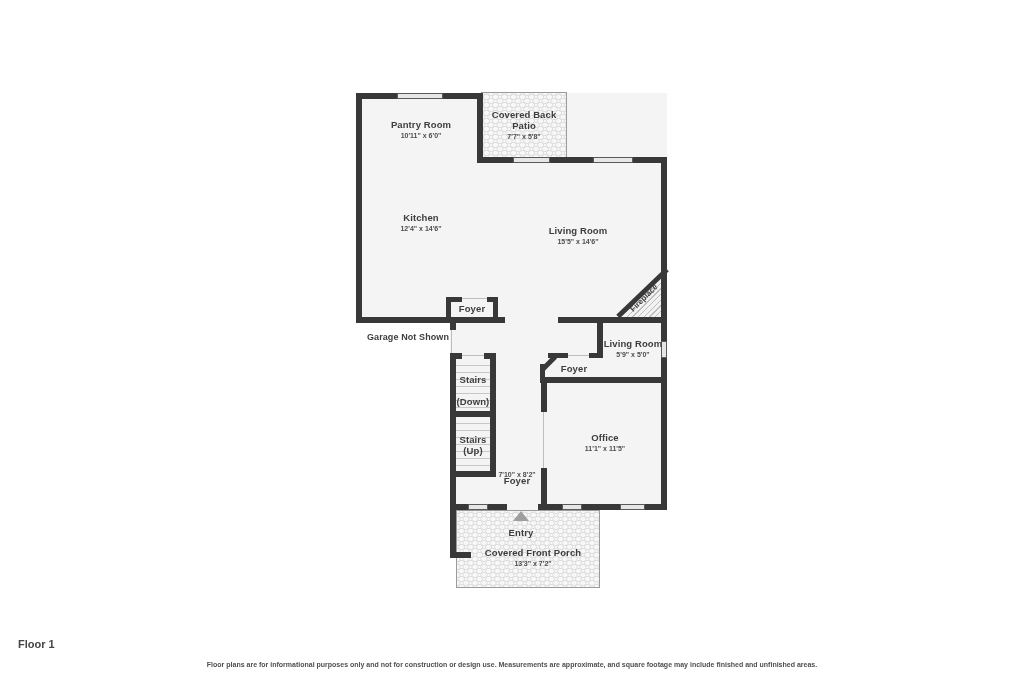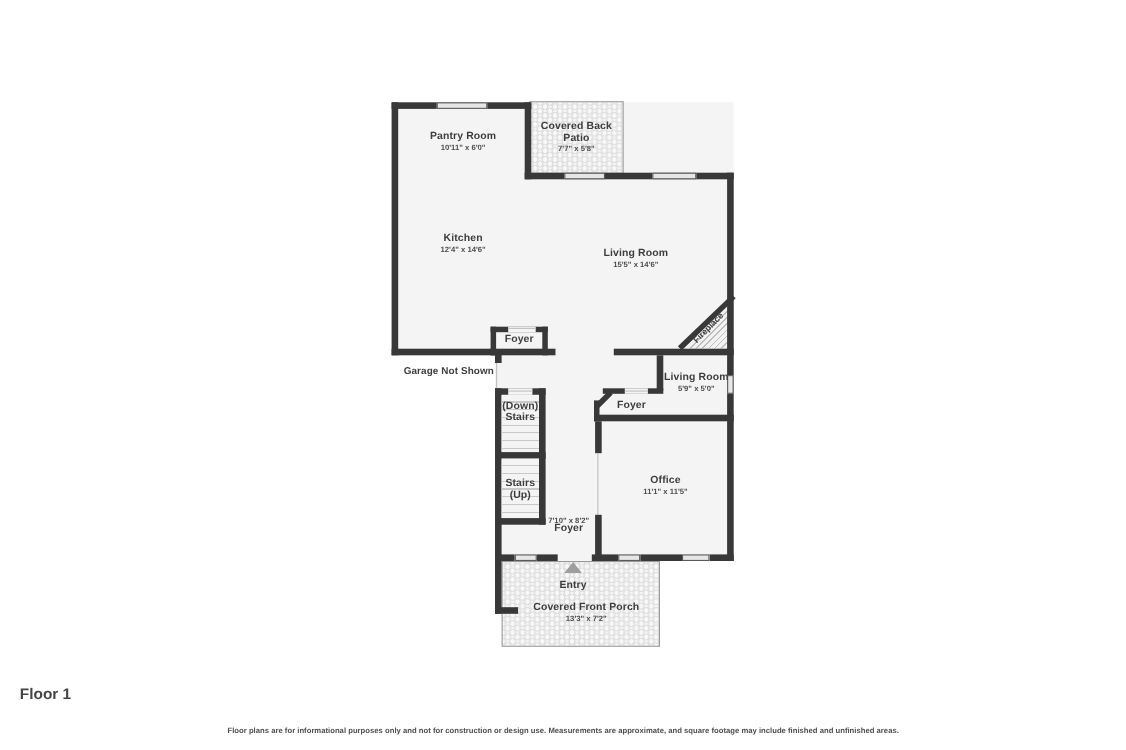--- a/index.html
+++ b/index.html
@@ -35,21 +35,21 @@
        border-bottom:10px solid #9e9e9e;}
   .chamfer{position:absolute;left:539px;top:361px;width:19px;height:5px;background:#383838;
        transform:rotate(-45deg);}
   
   #wm{position:absolute;left:2px;top:0px;width:260px;height:70px;}
   .wm-txt{position:absolute;color:#ffffff;-webkit-text-stroke:1.5px #b0b0b0;
        font-weight:700;white-space:nowrap;letter-spacing:.5px;}
   #wm-brand{left:106px;top:8px;font-size:30px;}
   #wm-copy{left:2px;top:29px;font-size:22px;}
   #wm-bar{position:absolute;left:100px;top:4px;width:3px;height:30px;background:#b5b5b5;}
-  #floor-label{position:absolute;left:18px;top:622px;font-weight:700;font-size:14px;color:#454545;}
+  #floor-label{position:absolute;left:18px;top:638px;font-weight:700;font-size:11px;color:#454545;}
   #disclaimer{position:absolute;left:0;top:661px;width:1024px;text-align:center;
        font-weight:700;font-size:7px;color:#4f4f4f;}
 </style>
 </head>
 <body>
 
 <div id="stage">
 
   <div class="floor" style="left:356px;top:93px;width:311px;height:230px;"></div>
   <div class="floor" style="left:450px;top:317px;width:211px;height:193px;"></div>
@@ -129,21 +129,21 @@
   <div class="dim" style="left:421px;top:228px;">12'4" x 14'6"</div>
 
   <div class="lbl" style="left:578px;top:231px;">Living Room</div>
   <div class="dim" style="left:578px;top:241px;">15'5" x 14'6"</div>
 
   <div class="lbl" style="left:472px;top:309px;">Foyer</div>
 
   <div class="lbl" style="left:408px;top:337px;font-size:9px;">Garage Not Shown</div>
 
   <div class="lbl" style="left:473px;top:380px;">Stairs</div>
-  <div class="lbl" style="left:473px;top:370px;">(Down)</div>
+  <div class="lbl" style="left:473px;top:402px;">(Down)</div>
 
   <div class="lbl" style="left:473px;top:440px;">Stairs</div>
   <div class="lbl" style="left:473px;top:451px;">(Up)</div>
 
   <div class="lbl" style="left:574px;top:369px;">Foyer</div>
 
   <div class="lbl" style="left:633px;top:344px;">Living Room</div>
   <div class="dim" style="left:633px;top:354px;">5'9" x 5'0"</div>
 
   <div class="lbl" style="left:605px;top:438px;">Office</div>

